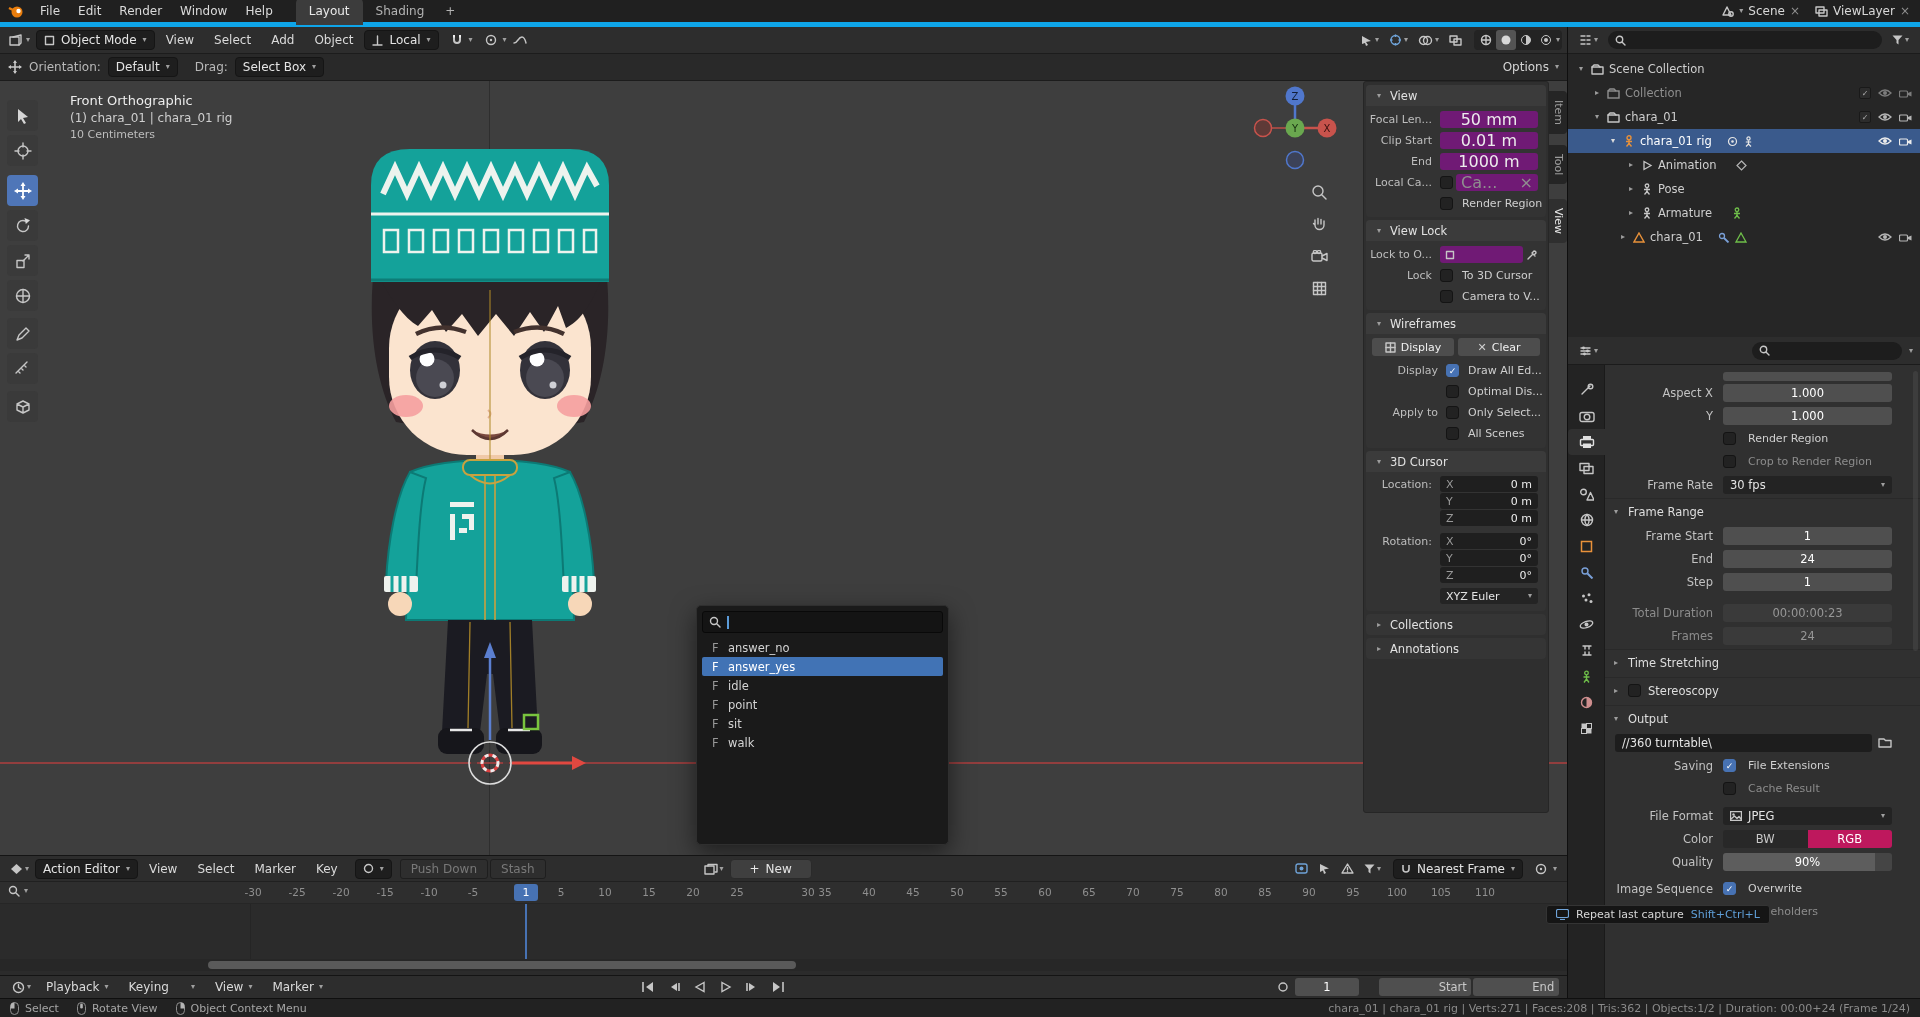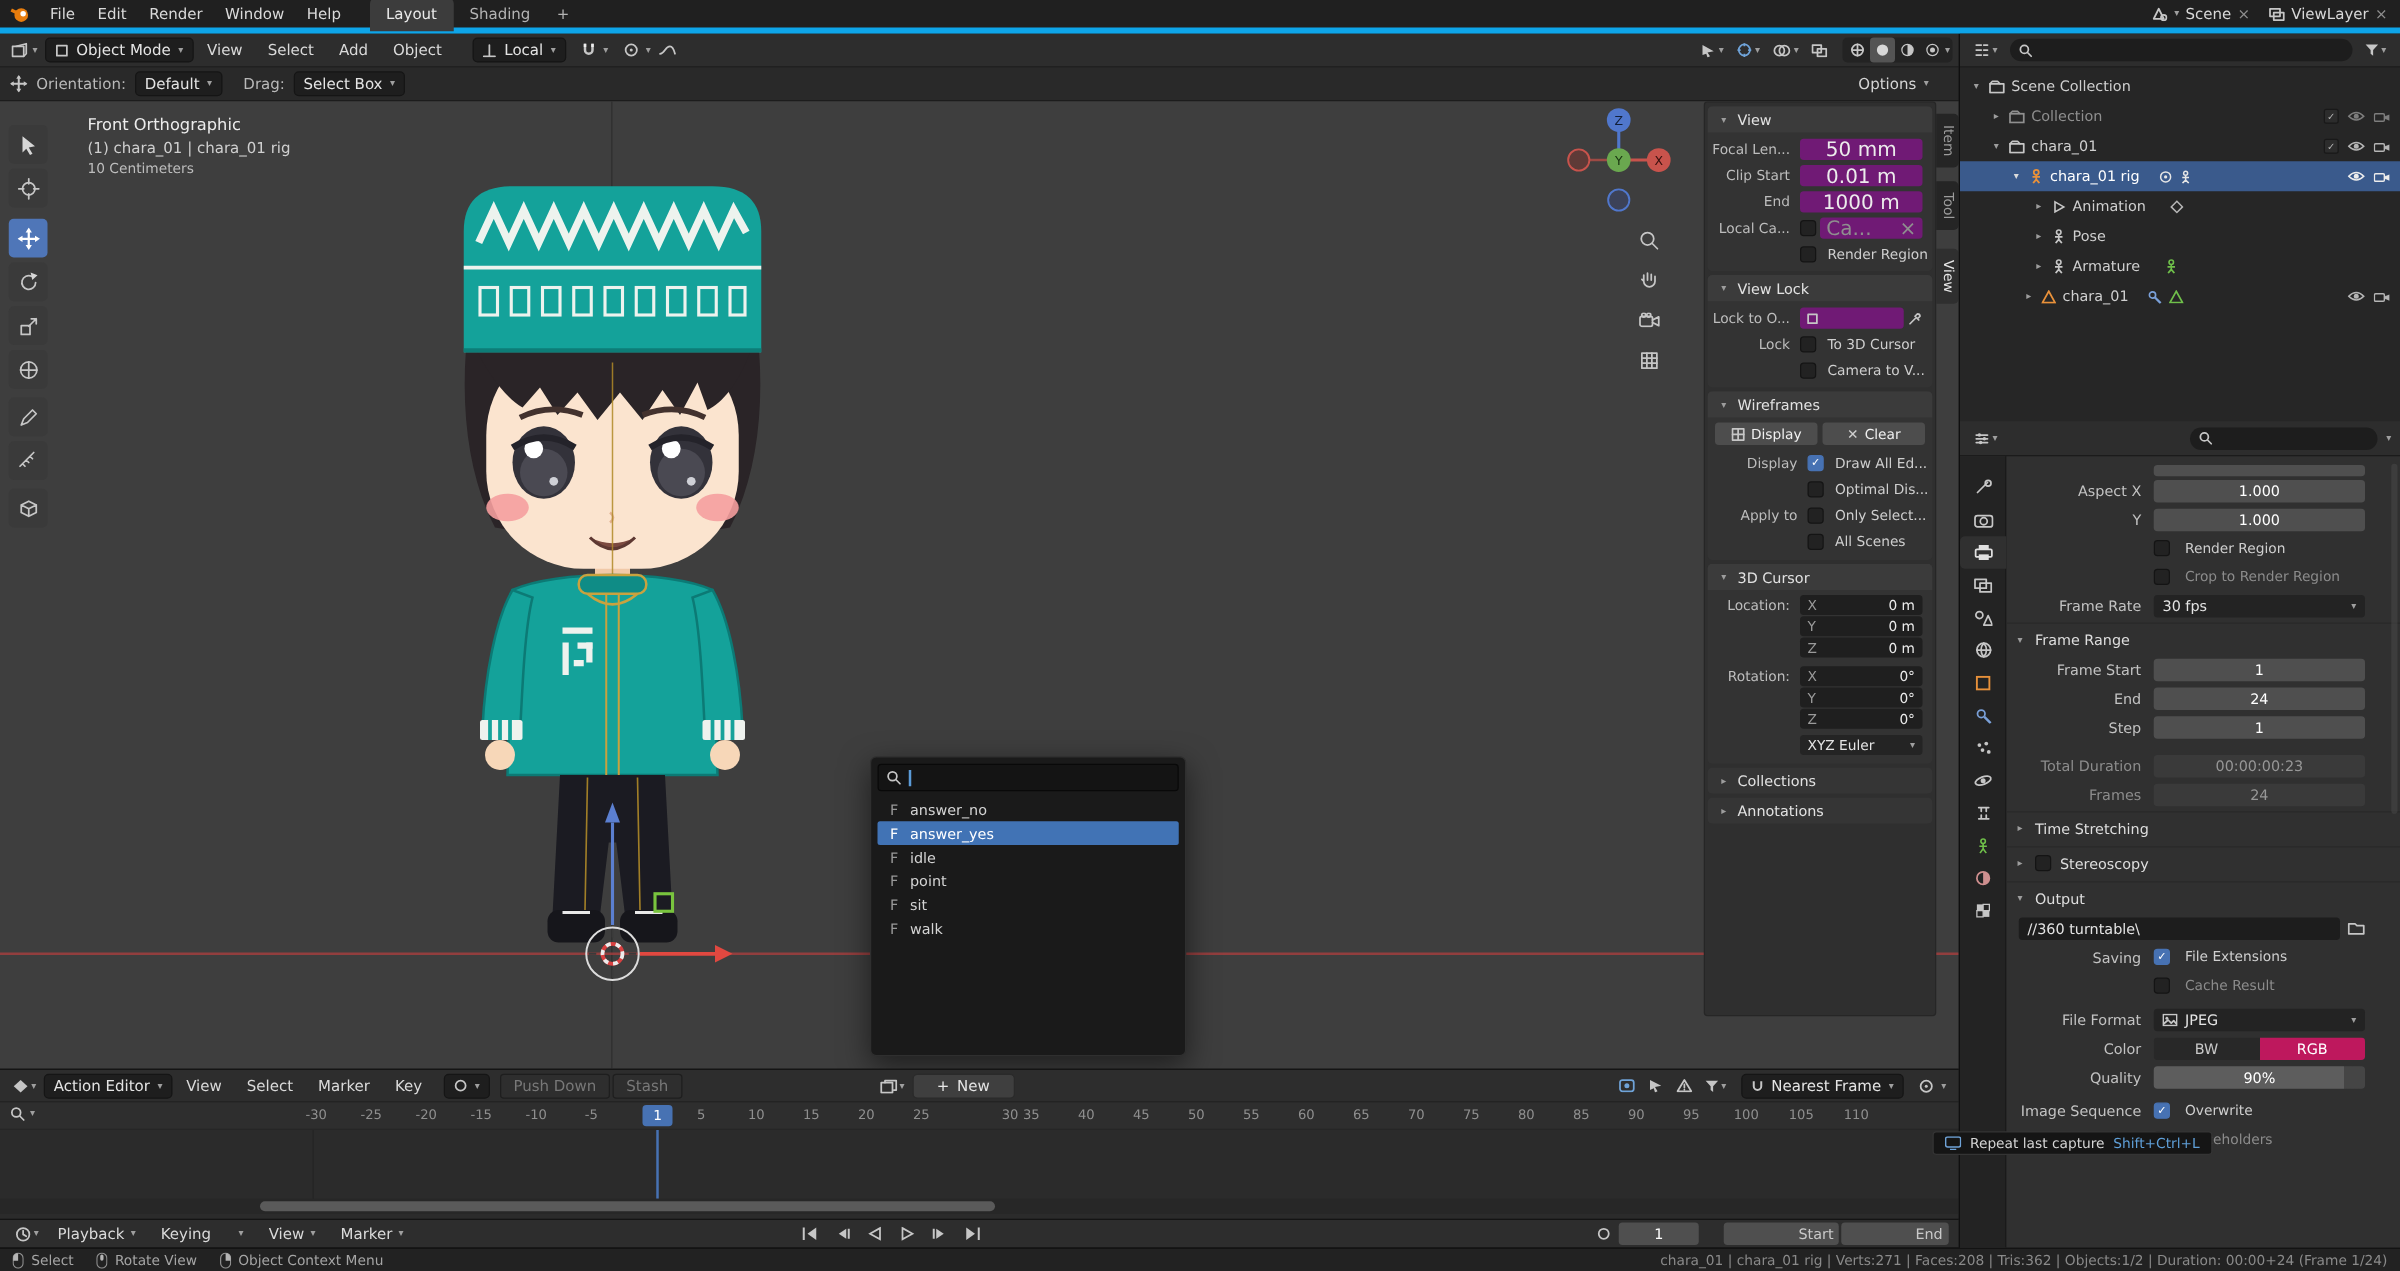--- a/index.html
+++ b/index.html
@@ -165,21 +165,21 @@
     <svg width="11" height="11">
         <rect x="1.5" y="1.5" width="8" height="8" class="sic"></rect>
       </svg>
     <span>Object Mode</span>
       <span class="car">▾</span>
   </span>
   <span class="menu">View</span>
     <span class="menu">Select</span>
     <span class="menu">Add</span>
     <span class="menu">Object</span>
-  <span class="vsel" style="margin-left:14px">
+  <span class="vsel" style="margin-left:0">
     <svg width="11" height="11">
         <path d="M5.5,1 V10 M1,10 H10" class="sic"></path>
       </svg>
     <span>Local</span>
       <span class="car">▾</span>
   </span>
   <span class="ibtn" style="margin-left:6px">
     <svg width="12" height="12">
         <path d="M3,1 V6 a3,3 0 0 0 6,0 V1" fill="none" stroke="#c6c6c6" stroke-width="2"></path>
         <path d="M3,1 V3.5 M9,1 V3.5" stroke="#eee" stroke-width="2"></path>
@@ -267,21 +267,21 @@
   <span class="vsel">
       <span>Default</span>
       <span class="car">▾</span>
     </span>
   <span class="lbl" style="margin-left:10px">Drag:</span>
   <span class="vsel">
       <span>Select Box</span>
       <span class="car">▾</span>
     </span>
   <div class="grow"></div>
-  <span class="flex" style="gap:6px;margin-right:16px;color:#d5d5d5">
+  <span class="flex" style="gap:6px;color:#d5d5d5">
     <span>Options</span>
       <span class="car">▾</span>
   </span>
 </div>
 
 <div id="vp-canvas" class="abs" style="position:absolute">
 
   <div class="abs" style="left:489px;top:0;width:1px;height:774px;background:#2e2e2e"></div>
 
   <div class="abs" style="left:0;top:681px;width:1567px;height:2px;background:rgba(168,62,62,.8)"></div>

